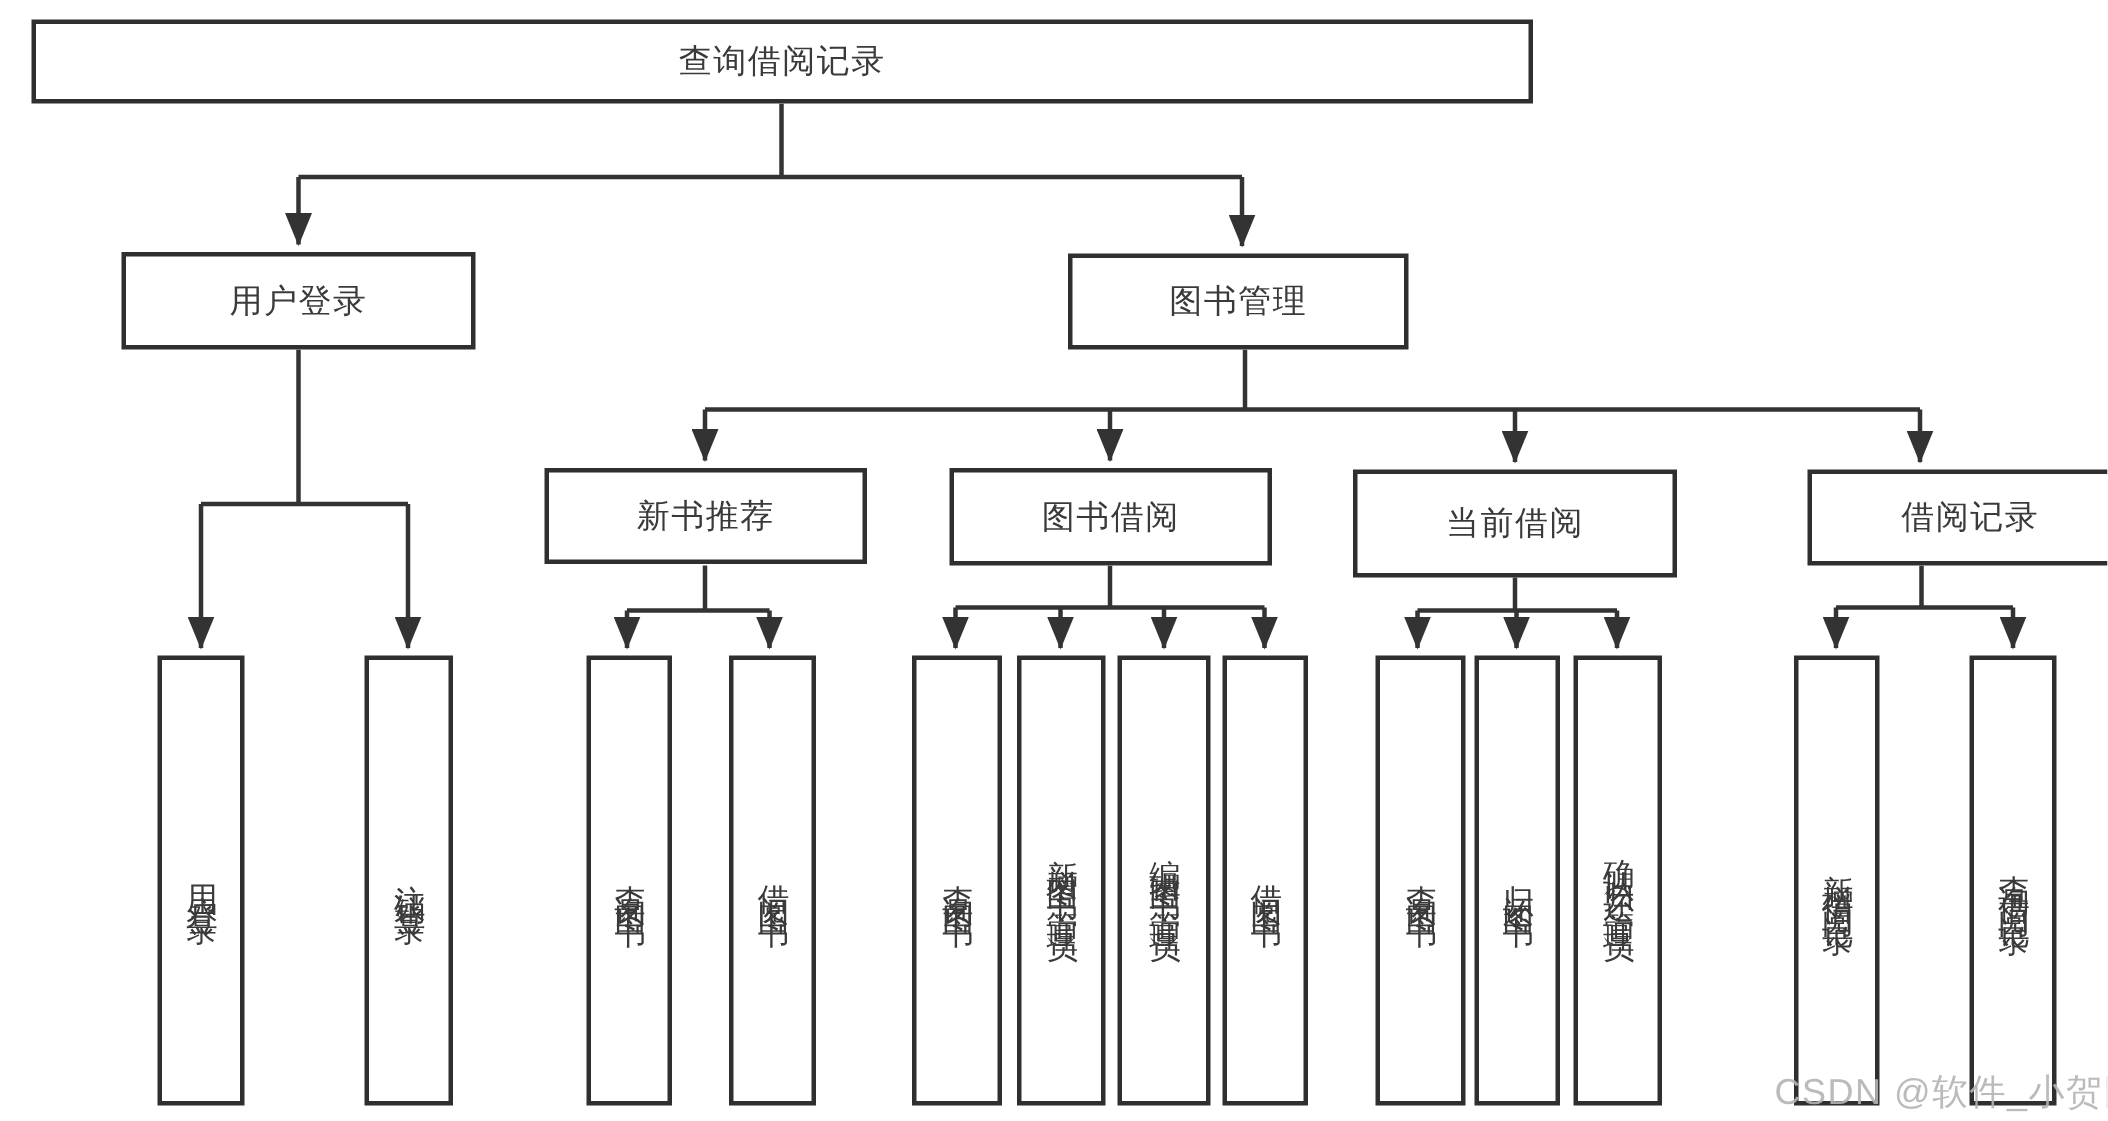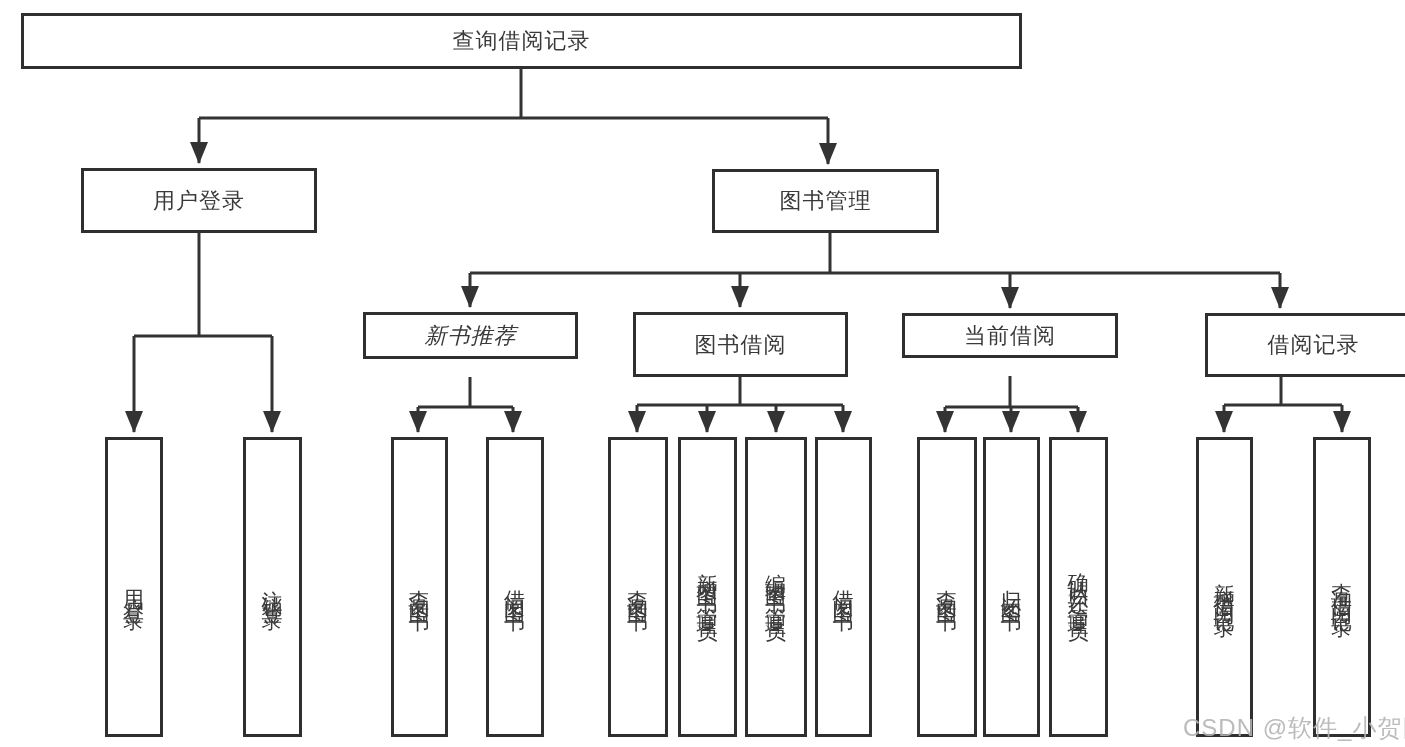--- a/index.html
+++ b/index.html
@@ -113,27 +113,27 @@
     <span>查询借阅记录</span>
   </div>
 
   <div class="node hbox" style="left:81px; top:168px; width:236px; height:65px;">
     <span>用户登录</span>
   </div>
   <div class="node hbox" style="left:712px; top:169px; width:227px; height:64px;">
     <span>图书管理</span>
   </div>
 
-  <div class="node hbox" style="left:363px; top:312px; width:215px; height:47px;font-style:italic;">
+  <div class="node hbox" style="left:363px; top:312px; width:215px; height:64px;">
     <span>新书推荐</span>
   </div>
   <div class="node hbox" style="left:633px; top:312px; width:215px; height:65px;text-align:center;">
     <span>图书借阅</span>
   </div>
-  <div class="node hbox" style="left:902px; top:313px; width:216px; height:45px;">
+  <div class="node hbox" style="left:902px; top:313px; width:216px; height:72px;">
     <span>当前借阅</span>
   </div>
   <div class="node hbox" style="left:1173px; top:313px; width:217px; height:64px;margin-left:32px;">
     <span>借阅记录</span>
   </div>
 
   <div class="node vbox" style="left:105px; top:437px; width:58px; height:300px;">
     <span class="vtext">用户登录</span>
   </div>
   <div class="node vbox" style="left:243px; top:437px; width:59px; height:300px;">

